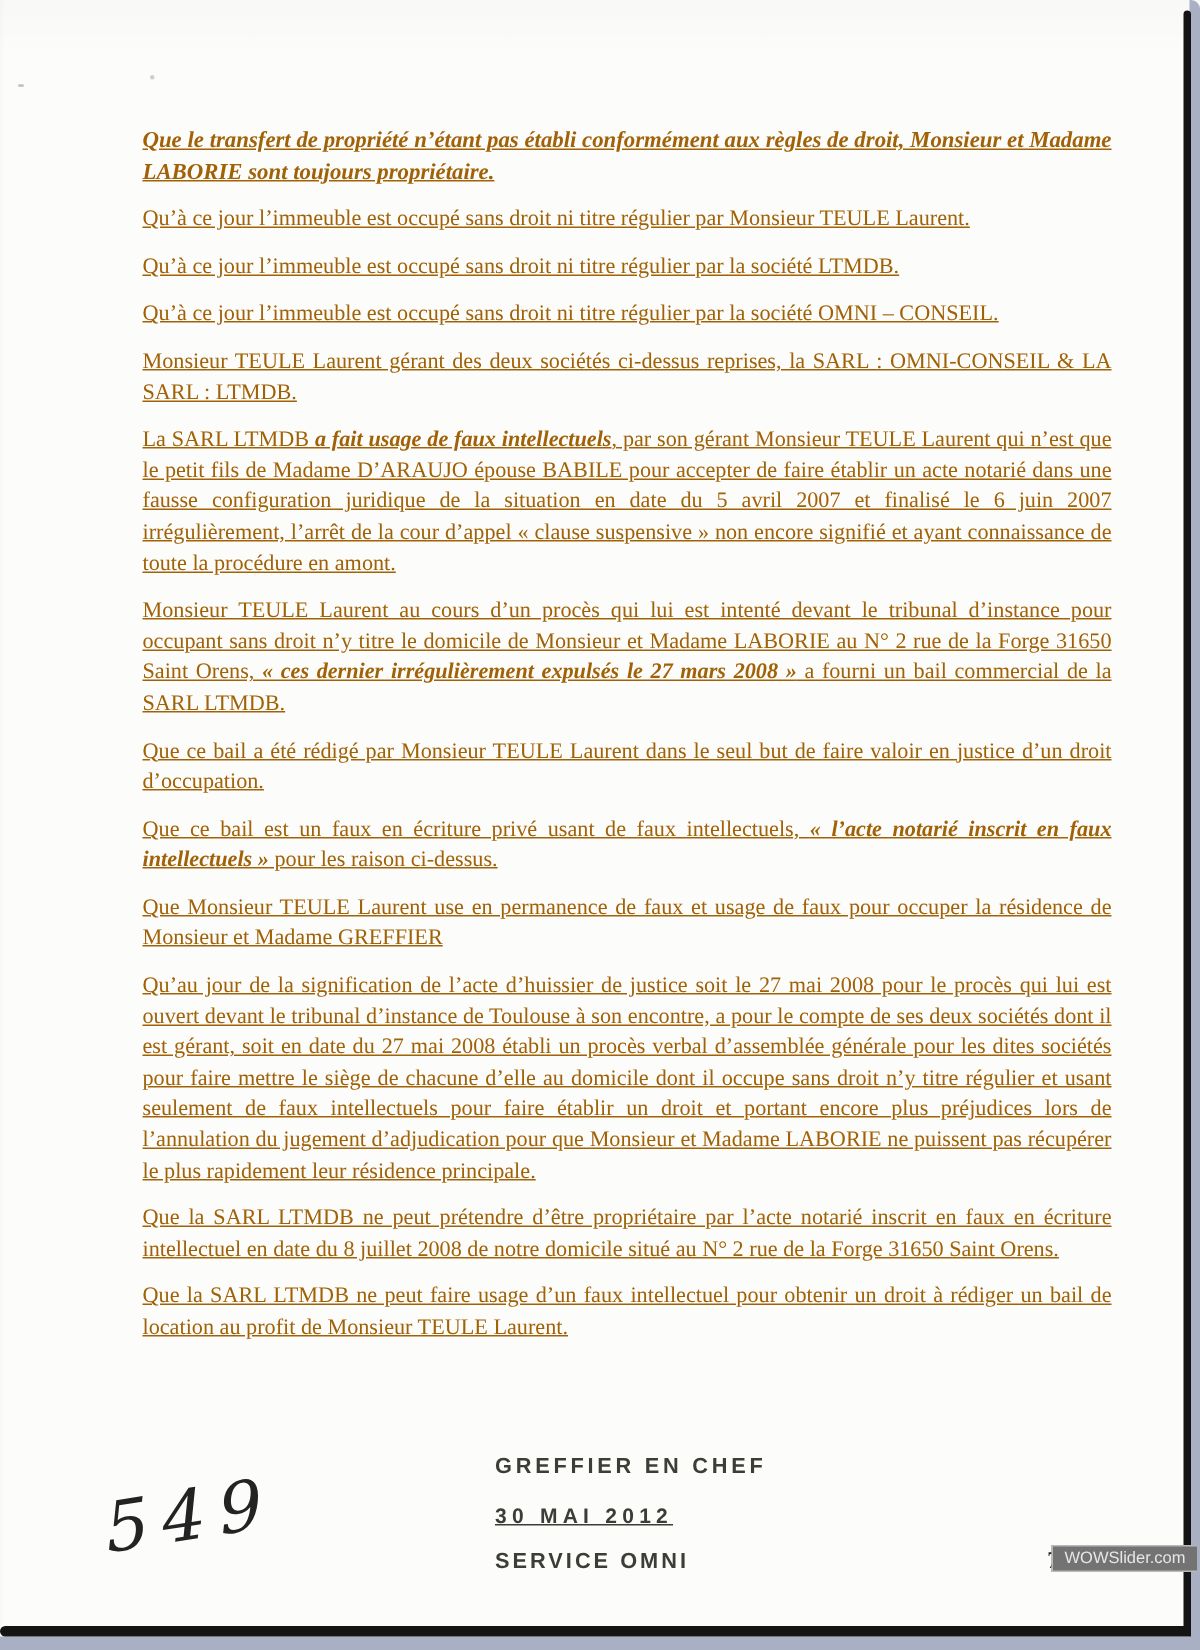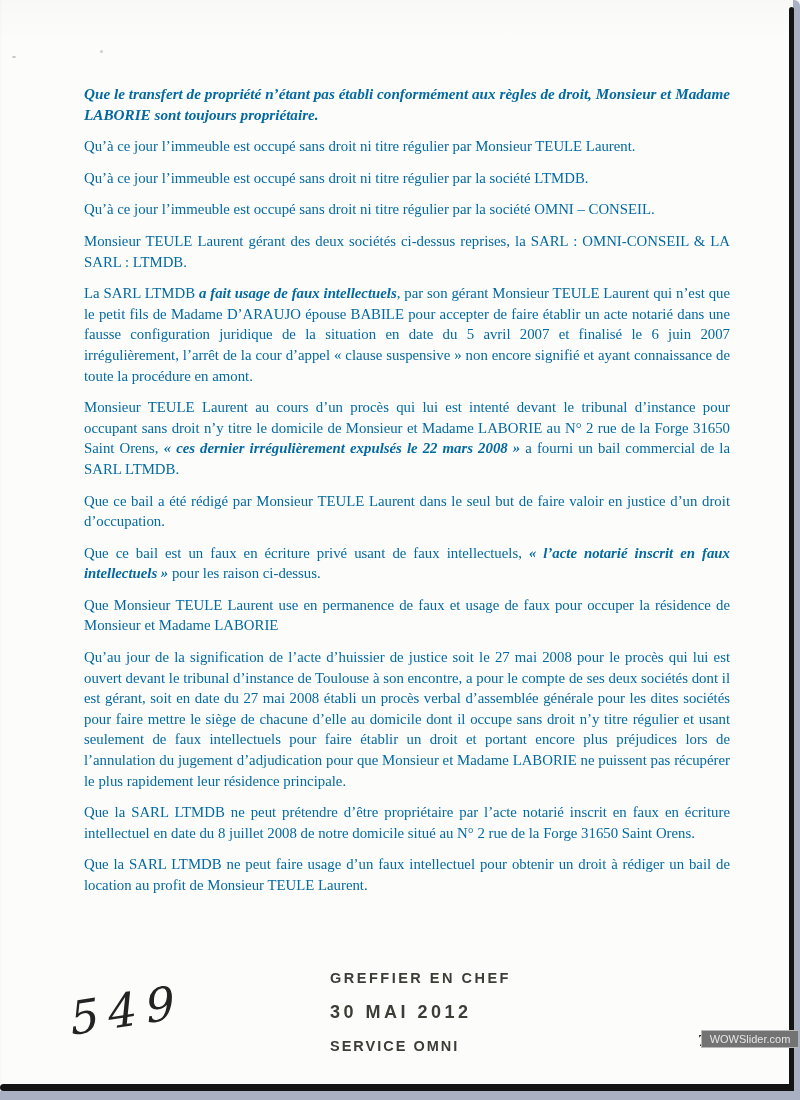--- a/index.html
+++ b/index.html
@@ -11,33 +11,34 @@
   .page{position:absolute;inset:0;background:#fcfcfb;}
   
   .page:before{
     content:"";position:absolute;inset:0;
     background:
       linear-gradient(90deg, rgba(0,0,0,0.012) 0 2px, transparent 2px 160px),
       linear-gradient(180deg, rgba(0,0,0,0.015), transparent 40px);
     pointer-events:none;
   }
   .doc-body{
-    position:absolute;left:84px;top:84px;width:646px;
-    font-size:14.8px;line-height:20.6px;color:#0369a1;
+    position:absolute;left:95px;top:84px;width:646px;
+    font-size:14.8px;line-height:20.6px;color:#a16207;
     text-align:justify;
+    text-decoration:underline;
   }
   .para{margin:0 0 11px 0;}
   .para.lead{font-size:15.2px;}
   .bi{font-weight:bold;font-style:italic;}
   .stamp{
     position:absolute;left:330px;top:970px;width:260px;
     color:#3d3d38;font-family:"Liberation Sans",sans-serif;font-weight:bold;
   }
   .stamp-line1{font-size:14.5px;letter-spacing:2.5px;}
-  .stamp-line2{margin-top:16px;font-size:18px;letter-spacing:3.5px;}
+  .stamp-line2{margin-top:16px;font-size:14px;letter-spacing:3.5px;text-decoration:underline;}
   .stamp-line3{margin-top:15px;font-size:14.5px;letter-spacing:2px;}
   .handwritten{
     position:absolute;left:68px;top:992px;
     font-family:"DejaVu Serif",serif;font-style:italic;
     font-size:46px;color:#232323;letter-spacing:9px;
     transform:rotate(-9deg) skewX(-4deg);
     transform-origin:left top;
   }
   .pagenum{
     position:absolute;left:698px;top:1032px;
@@ -79,24 +80,24 @@
   <div class="speck1"></div>
   <div class="speck2"></div>
 
   <div class="doc-body">
       <p class="para lead"><span class="bi">Que le transfert de propriété n’étant pas établi conformément aux règles de droit, Monsieur et Madame LABORIE sont toujours propriétaire.</span></p>
       <p class="para"><span>Qu’à ce jour l’immeuble est occupé sans droit ni titre régulier par Monsieur TEULE Laurent.</span></p>
       <p class="para"><span>Qu’à ce jour l’immeuble est occupé sans droit ni titre régulier par la société LTMDB.</span></p>
       <p class="para"><span>Qu’à ce jour l’immeuble est occupé sans droit ni titre régulier par la société OMNI – CONSEIL.</span></p>
       <p class="para"><span>Monsieur TEULE Laurent gérant des deux sociétés ci-dessus reprises, la SARL : OMNI-CONSEIL &amp; LA SARL : LTMDB.</span></p>
       <p class="para"><span>La SARL LTMDB </span><span class="bi">a fait usage de faux intellectuels</span><span>, par son gérant Monsieur TEULE Laurent qui n’est que le petit fils de Madame D’ARAUJO épouse BABILE pour accepter de faire établir un acte notarié dans une fausse configuration juridique de la situation en date du 5 avril 2007 et finalisé le 6 juin 2007 irrégulièrement, l’arrêt de la cour d’appel «  clause suspensive » non encore signifié et ayant connaissance de toute la procédure en amont.</span></p>
-      <p class="para"><span>Monsieur TEULE Laurent au cours d’un procès qui lui est intenté devant le tribunal d’instance pour occupant sans droit n’y titre le domicile de Monsieur et Madame LABORIE au N° 2 rue de la Forge 31650 Saint Orens, </span><span class="bi">« ces dernier irrégulièrement expulsés le 22 mars 2008 »</span><span> a fourni un bail commercial de la SARL LTMDB.</span></p>
+      <p class="para"><span>Monsieur TEULE Laurent au cours d’un procès qui lui est intenté devant le tribunal d’instance pour occupant sans droit n’y titre le domicile de Monsieur et Madame LABORIE au N° 2 rue de la Forge 31650 Saint Orens, </span><span class="bi">« ces dernier irrégulièrement expulsés le 27 mars 2008 »</span><span> a fourni un bail commercial de la SARL LTMDB.</span></p>
       <p class="para"><span>Que ce bail a été rédigé par Monsieur TEULE Laurent dans le seul but de faire valoir en justice d’un droit d’occupation.</span></p>
       <p class="para"><span>Que ce bail est un faux en écriture privé usant de faux intellectuels, </span><span class="bi">« l’acte notarié inscrit en faux intellectuels »</span><span> pour les raison ci-dessus.</span></p>
-      <p class="para"><span>Que Monsieur TEULE Laurent use en permanence de faux et usage de faux pour occuper la résidence de Monsieur et Madame LABORIE</span></p>
+      <p class="para"><span>Que Monsieur TEULE Laurent use en permanence de faux et usage de faux pour occuper la résidence de Monsieur et Madame GREFFIER</span></p>
       <p class="para"><span>Qu’au jour de la signification de l’acte d’huissier de justice soit le 27 mai 2008 pour le procès qui lui est ouvert devant le tribunal d’instance de Toulouse à son encontre, a pour le compte de ses deux sociétés dont il est gérant, soit en date du 27 mai 2008 établi un procès verbal d’assemblée générale pour les dites sociétés pour faire mettre le siège de chacune d’elle au domicile dont il occupe sans droit n’y titre régulier et usant seulement de faux intellectuels pour faire établir un droit et portant encore plus préjudices lors de l’annulation du jugement d’adjudication pour que Monsieur et Madame LABORIE ne puissent pas récupérer le plus rapidement leur résidence principale.</span></p>
       <p class="para"><span>Que la SARL LTMDB ne peut prétendre d’être propriétaire par l’acte notarié inscrit en faux en écriture intellectuel en date du 8 juillet 2008 de notre domicile situé au N° 2 rue de la Forge 31650 Saint Orens.</span></p>
       <p class="para"><span>Que la SARL LTMDB ne peut faire usage d’un faux intellectuel pour obtenir un droit à rédiger un bail de location au profit de Monsieur TEULE Laurent.</span></p>
     </div>
 
   <div class="stamp">
     <div class="stamp-line1">GREFFIER EN CHEF</div>
     <div class="stamp-line2">30 MAI 2012</div>
     <div class="stamp-line3">SERVICE OMNI</div>
   </div>

